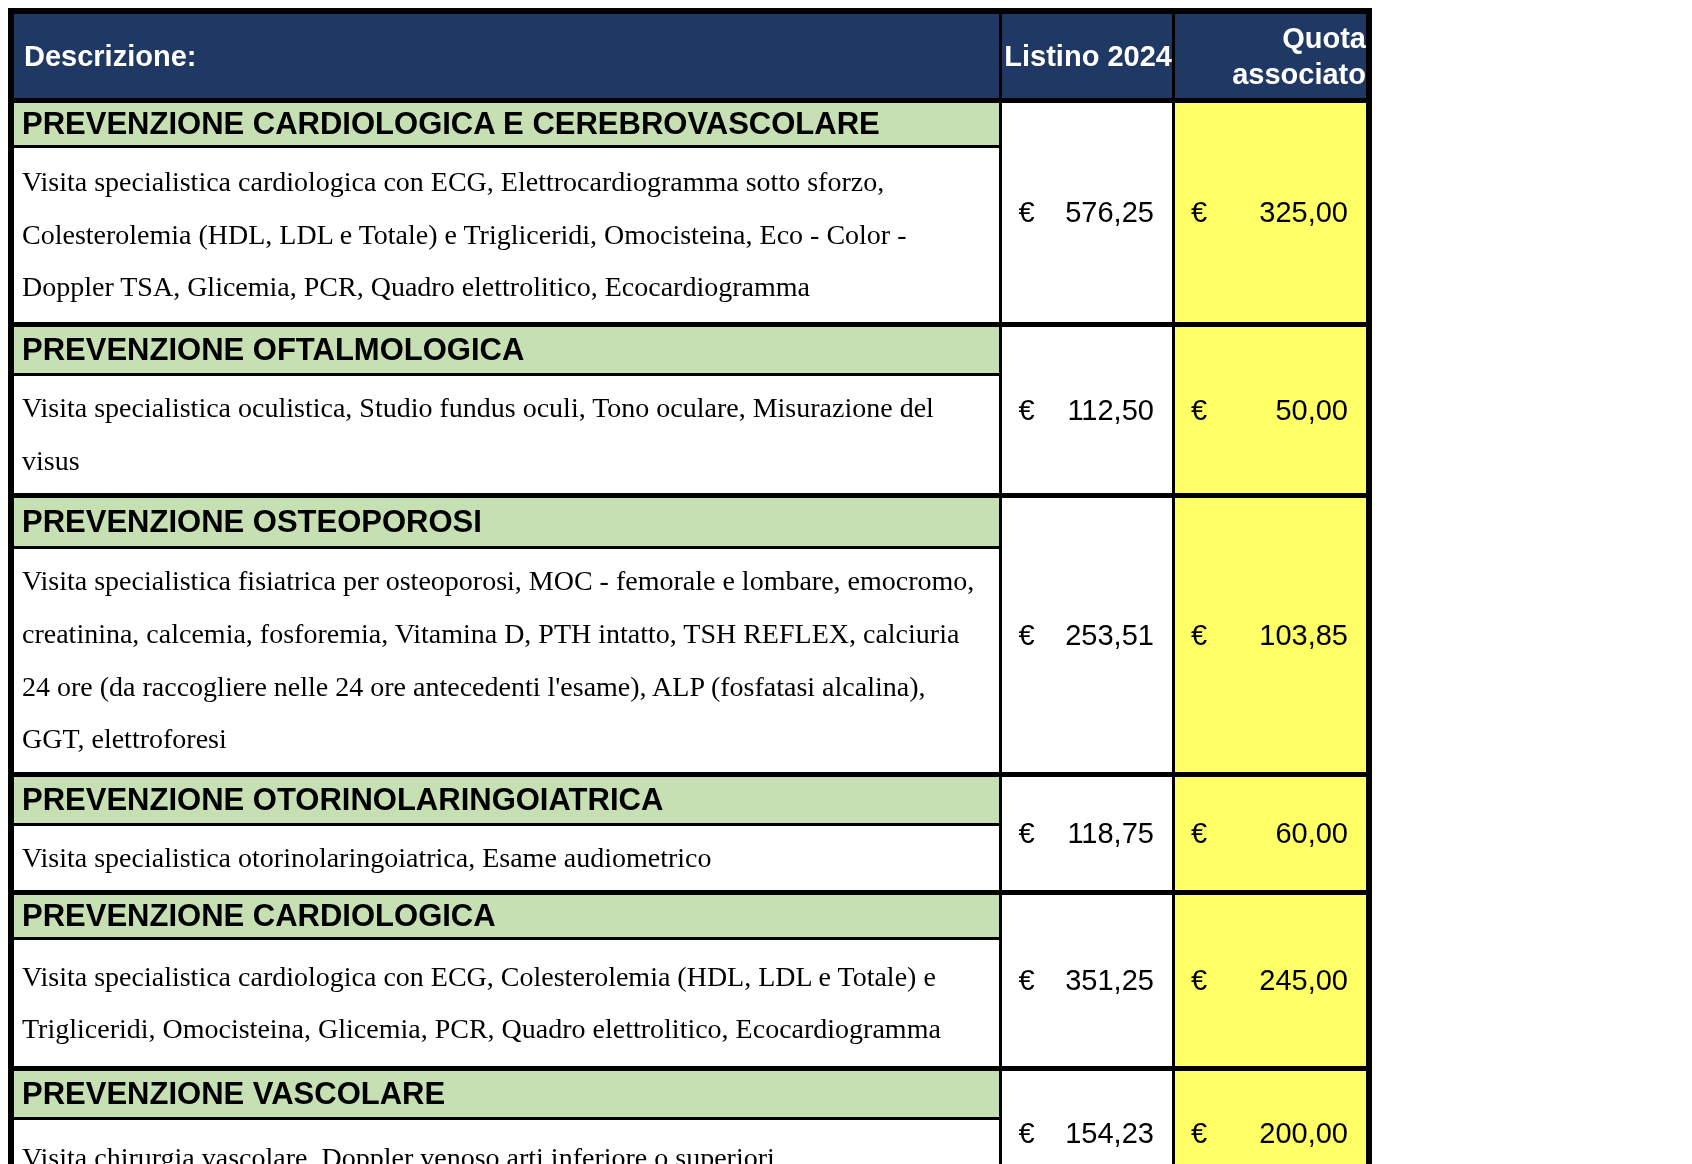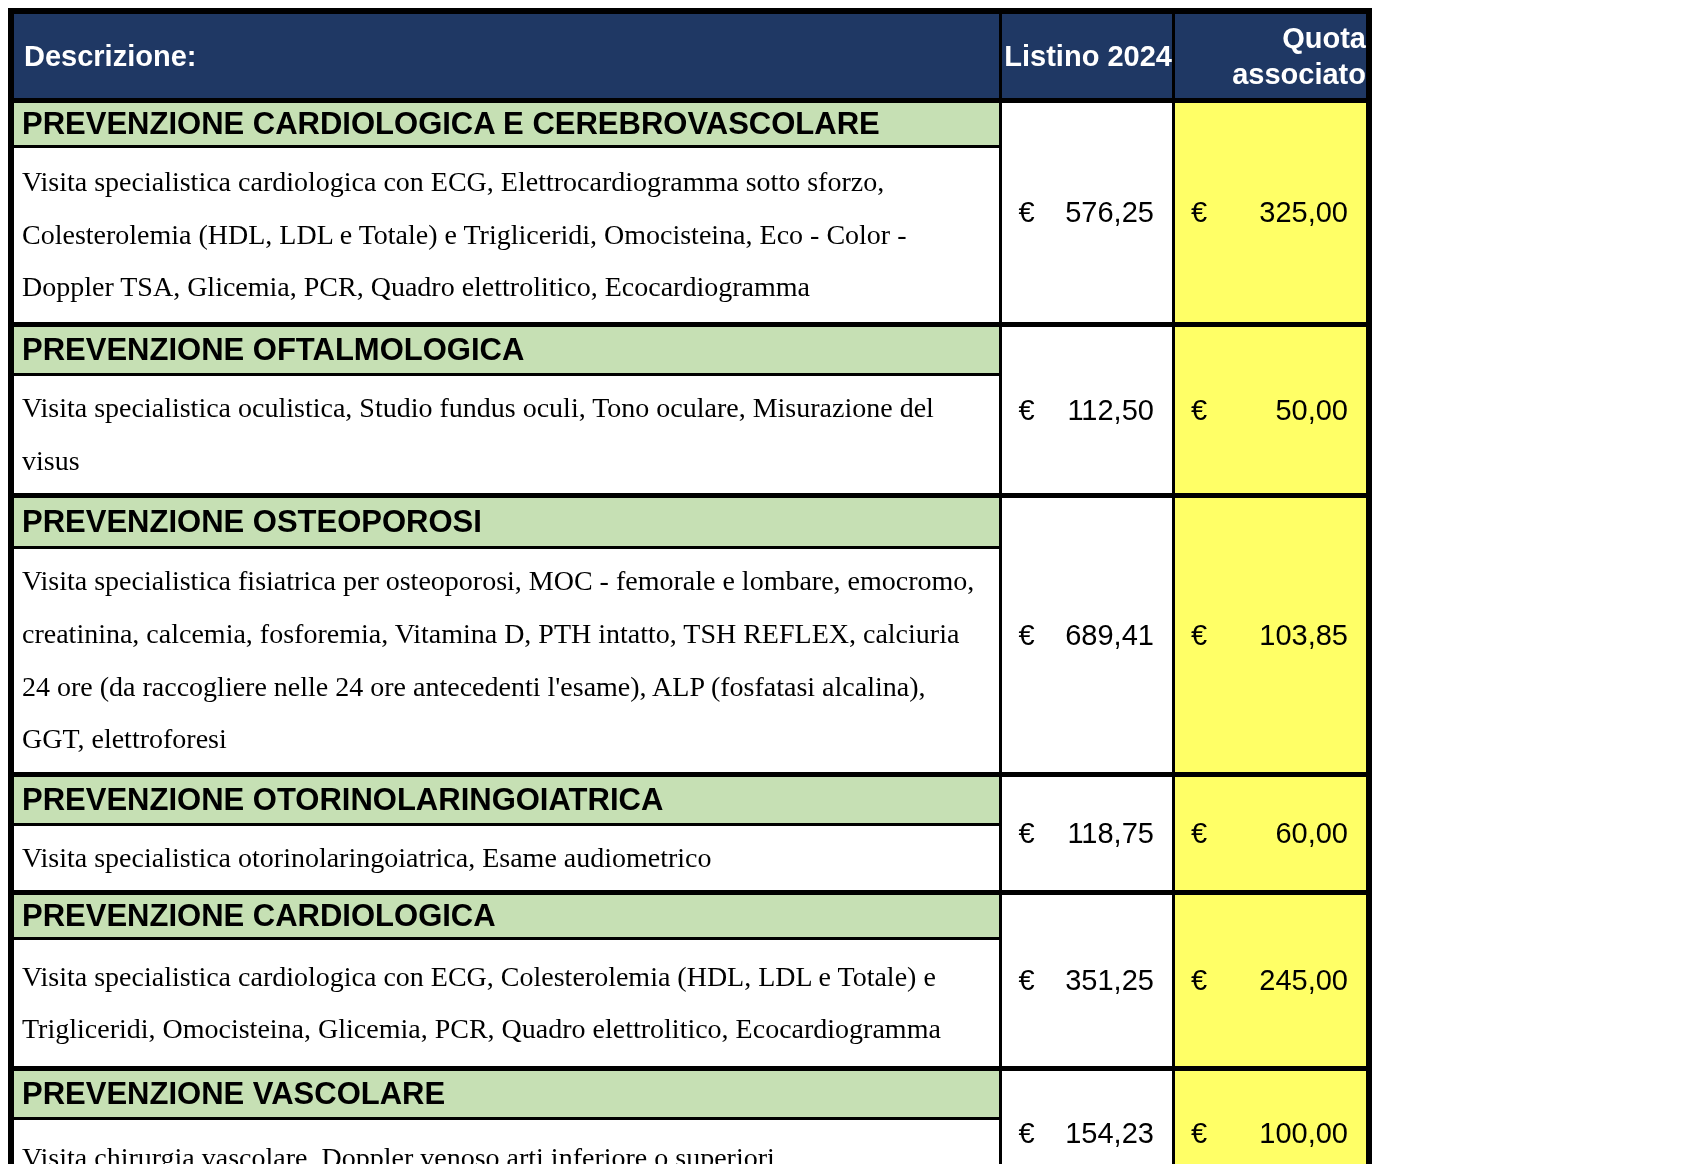--- a/index.html
+++ b/index.html
@@ -144,21 +144,21 @@
     </tr>
     <tr style="height:86px">
       <td class="desc">Visita specialistica oculistica, Studio fundus oculi, Tono oculare, Misurazione del visus</td>
     </tr>
 
     <tr style="height:52px">
       <td class="band">PREVENZIONE OSTEOPOROSI</td>
       <td class="price listino" rowspan="2">
         <div class="price-line">
           <span class="eur">€</span>
-          <span class="amt">689,41</span>
+          <span class="amt">253,51</span>
         </div>
       </td>
       <td class="price quota" rowspan="2">
         <div class="price-line">
           <span class="eur">€</span>
           <span class="amt">103,85</span>
         </div>
       </td>
     </tr>
     <tr style="height:168px">
@@ -207,21 +207,21 @@
       <td class="band">PREVENZIONE VASCOLARE</td>
       <td class="price listino" rowspan="2">
         <div class="price-line">
           <span class="eur">€</span>
           <span class="amt">154,23</span>
         </div>
       </td>
       <td class="price quota" rowspan="2">
         <div class="price-line">
           <span class="eur">€</span>
-          <span class="amt">100,00</span>
+          <span class="amt">200,00</span>
         </div>
       </td>
     </tr>
     <tr style="height:80px">
       <td class="desc">Visita chirurgia vascolare, Doppler venoso arti inferiore o superiori</td>
     </tr>
 
   </tbody>
     </table>
 </div>

